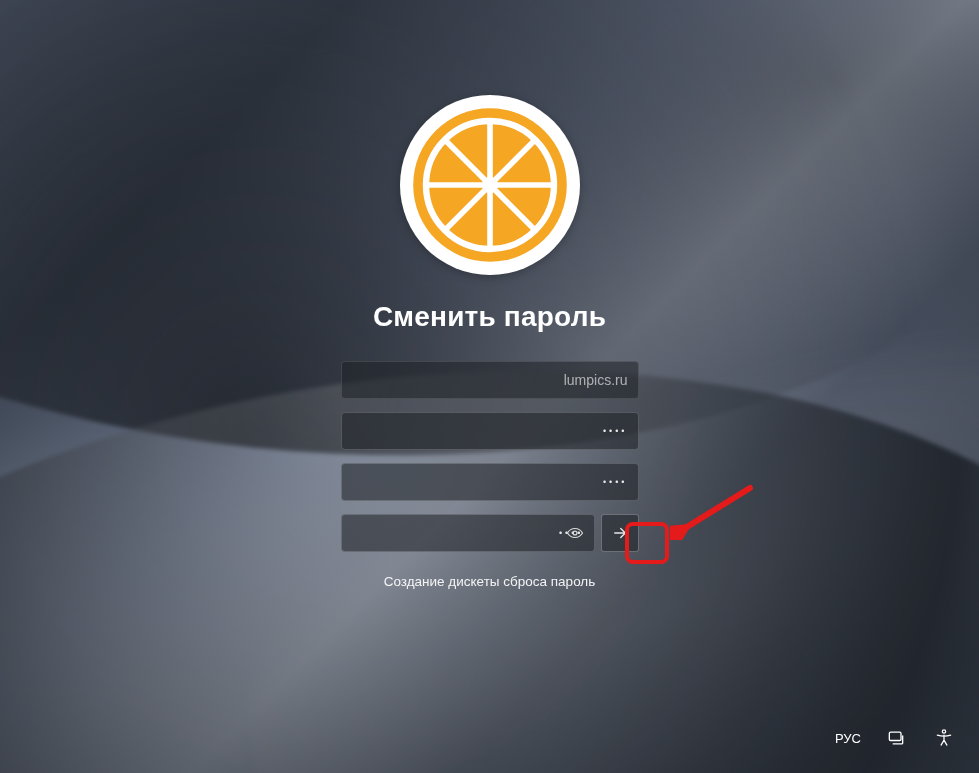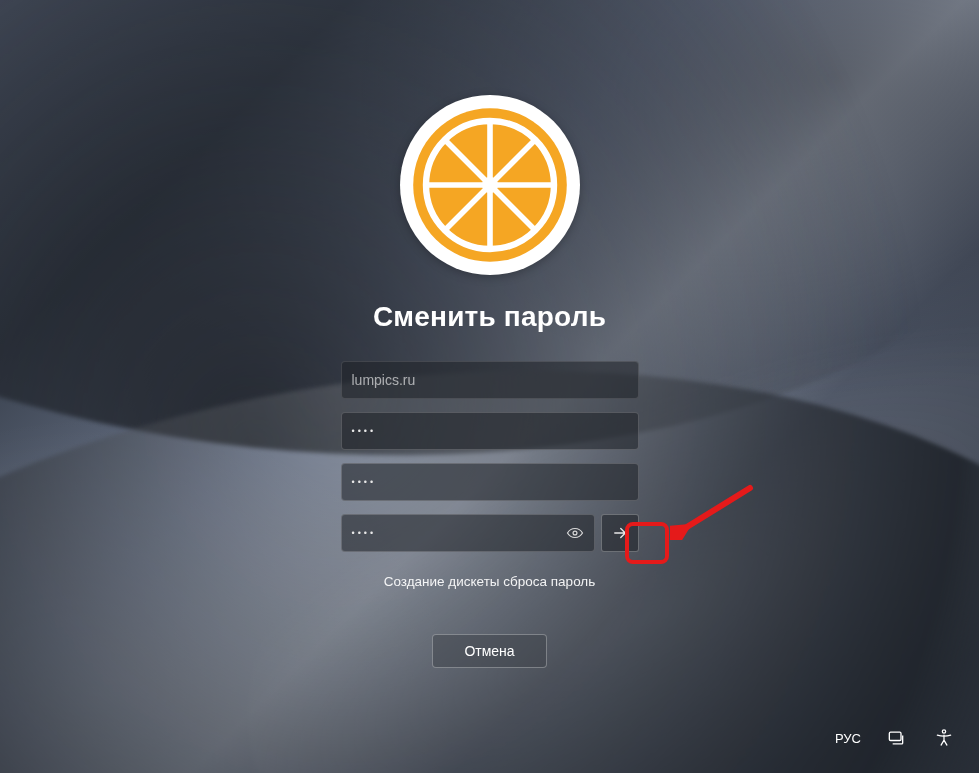--- a/index.html
+++ b/index.html
@@ -44,20 +44,21 @@
   .field {
     width: 298px; height: 38px;
     background: rgba(30,32,38,0.55);
     border: 1px solid rgba(255,255,255,0.18);
     border-radius: 4px;
     color: #e8e8e8;
     padding: 0 10px;
     font-size: 14px;
     display: flex; align-items: center;
     position: relative;
+    justify-content: flex-end;
   }
   .field.readonly { color: rgba(255,255,255,0.6); border-color: rgba(255,255,255,0.12); }
   .dots { letter-spacing: 3px; font-size: 9px; }
   .eye {
     position: absolute; right: 10px; top: 50%; transform: translateY(-50%);
     width: 18px; height: 18px; display: flex; align-items: center; justify-content: center;
     cursor: pointer;
   }
   .submit-row { position: relative; display: flex; align-items: center; }
   .submit-btn {
@@ -159,23 +160,20 @@
         <svg viewBox="0 0 24 24" width="18" height="18">
           <path d="M5 12h13M13 6l6 6-6 6" fill="none" stroke="#e8e8e8" stroke-width="1.8" stroke-linecap="round" stroke-linejoin="round"></path>
         </svg>
       </div>
     </div>
 
   </div>
 
   <div class="reset-link">Создание дискеты сброса пароль</div>
 
-  <div class="cancel-btn">
-    <span>Отмена</span>
-  </div>
 
 </div>
 
 <div class="tray">
   <div class="tray-item lang">РУС</div>
   <div class="tray-item">
     <svg viewBox="0 0 24 24" width="20" height="20">
       <rect x="4" y="5" width="14" height="10" rx="1.5" fill="none" stroke="#fff" stroke-width="1.6"></rect>
       <path d="M20 9v9a1 1 0 0 1-1 1H8" fill="none" stroke="#fff" stroke-width="1.6"></path>
     </svg>

